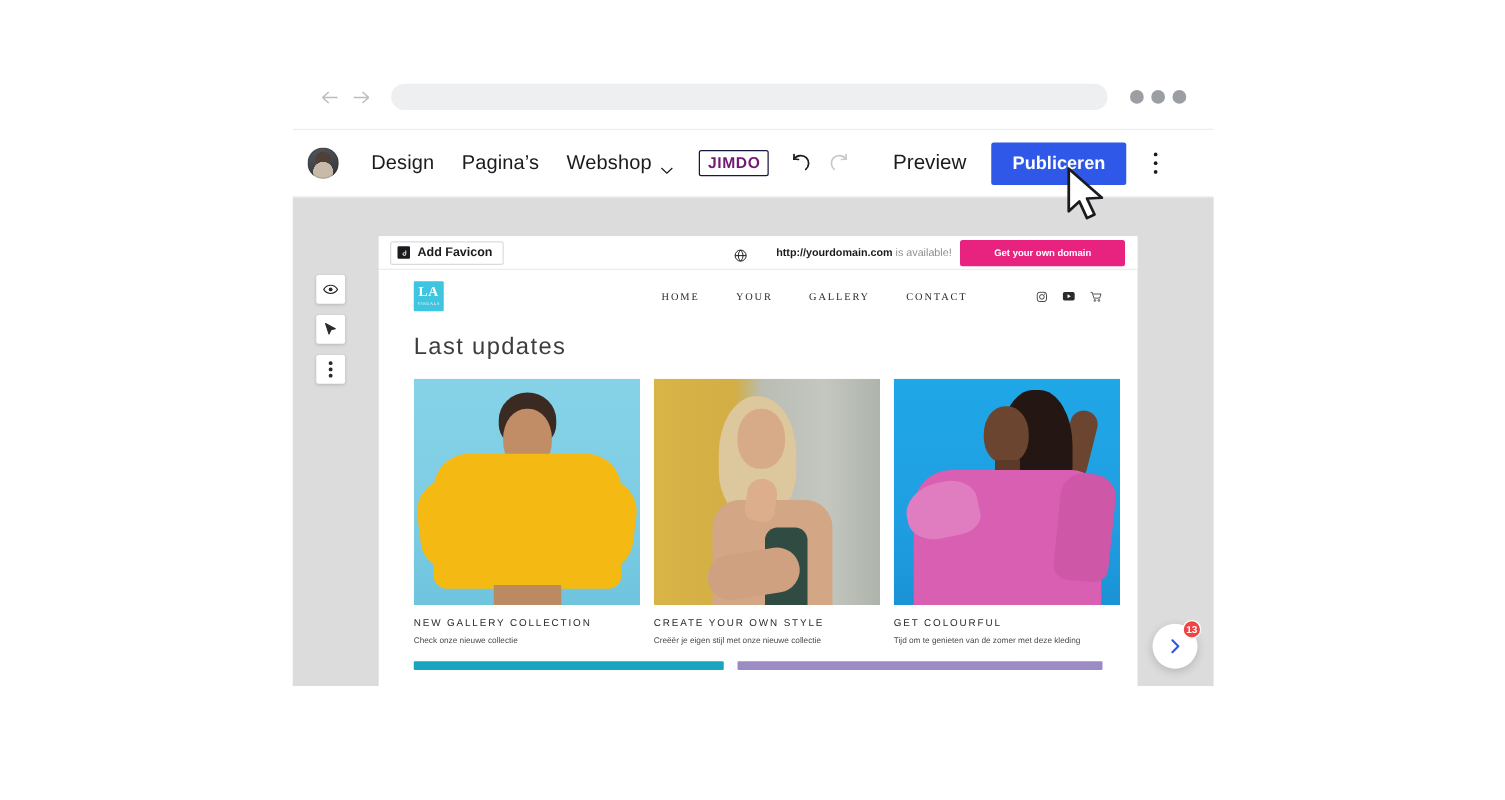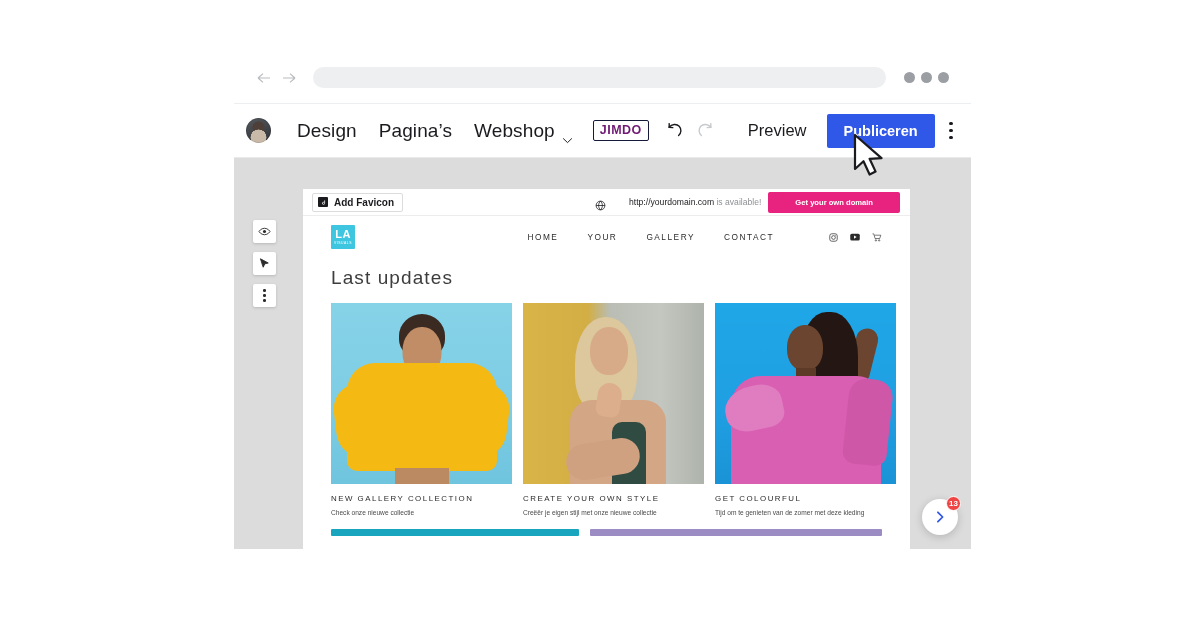--- a/index.html
+++ b/index.html
@@ -46,21 +46,21 @@
   .avatar {
     width: 25px; height: 25px; border-radius: 50%;
     margin-right: 15px; flex: 0 0 auto;
     background:
       radial-gradient(circle at 50% 78%, #c9b9a8 0 34%, rgba(0,0,0,0) 35%),
       radial-gradient(circle at 50% 38%, #4e4038 0 30%, rgba(0,0,0,0) 31%),
       linear-gradient(160deg, #54585d 0%, #2f3237 100%);
     box-shadow: inset 0 0 0 1px rgba(0,0,0,.12);
   }
   .menu-item {
-    font-size: 19px; color: #1b1b1f; font-weight: 400;
+    font-size: 16px; color: #1b1b1f; font-weight: 400;
     padding: 0 11px; white-space: nowrap; letter-spacing: .1px;
   }
   .menu-item.with-caret { display: flex; align-items: center; gap: 7px; }
   .caret { width: 11px; height: 7px; color: #1b1b1f; }
   .jimdo-logo {
     margin: 0 9px; border: 1.6px solid #161a3a; border-radius: 2px;
     padding: 2px 6px 3px; font-size: 12.5px; font-weight: 700;
     letter-spacing: .5px; color: #701a75; font-family: "Liberation Sans", sans-serif;
   }
   .hist-btn { width: 22px; height: 22px; margin: 0 5px; }
@@ -111,28 +111,28 @@
     font-size: 10px; font-weight: 700; color: #1b1b1f;
   }
   .favicon-sq {
     width: 10px; height: 10px; background: #1b1b1f; border-radius: 1px;
     display: flex; align-items: center; justify-content: center;
   }
   .favicon-sq svg { display: block; }
   .domain-right { margin-left: auto; display: flex; align-items: center; gap: 7px; }
   .globe { width: 11px; height: 11px; color: #1b1b1f; }
   .domain-text { font-size: 8.6px; color: #8e9195; white-space: nowrap; }
-  .domain-text b { color: #1b1b1f; font-weight: 400; margin-left: 16px; }
+  .domain-text b { color: #1b1b1f; font-weight: 700; margin-left: 16px; }
   .domain-cta {
     background: #e8227f; color: #fff; font-size: 7.6px; font-weight: 600;
     padding: 6px 27px; border-radius: 2px; white-space: nowrap;
   }
 
   
-  .site-nav { height: 42px; display: flex; align-items: center; padding: 0 28px 0 28px; }
+  .site-nav { height: 42px; display: flex; align-items: center; padding: 0 28px 0 28px; font-family: Liberation Serif, serif; }
   .site-logo {
     width: 24px; height: 24px; background: #3ec6e0; border-radius: 1px;
     display: flex; flex-direction: column; align-items: center; justify-content: center;
     color: #fff; line-height: 1;
   }
   .site-logo .lg-main { font-size: 11px; font-weight: 700; letter-spacing: .5px; }
   .site-logo .lg-sub { font-size: 3.4px; letter-spacing: .5px; margin-top: 1.5px; }
   .site-links { margin-left: auto; display: flex; align-items: center; gap: 29px; }
   .site-link { font-size: 8.3px; letter-spacing: 1.5px; color: #2b2b2b; }
   .site-icons { display: flex; align-items: center; gap: 12px; margin-left: 26px; color: #2b2b2b; }

